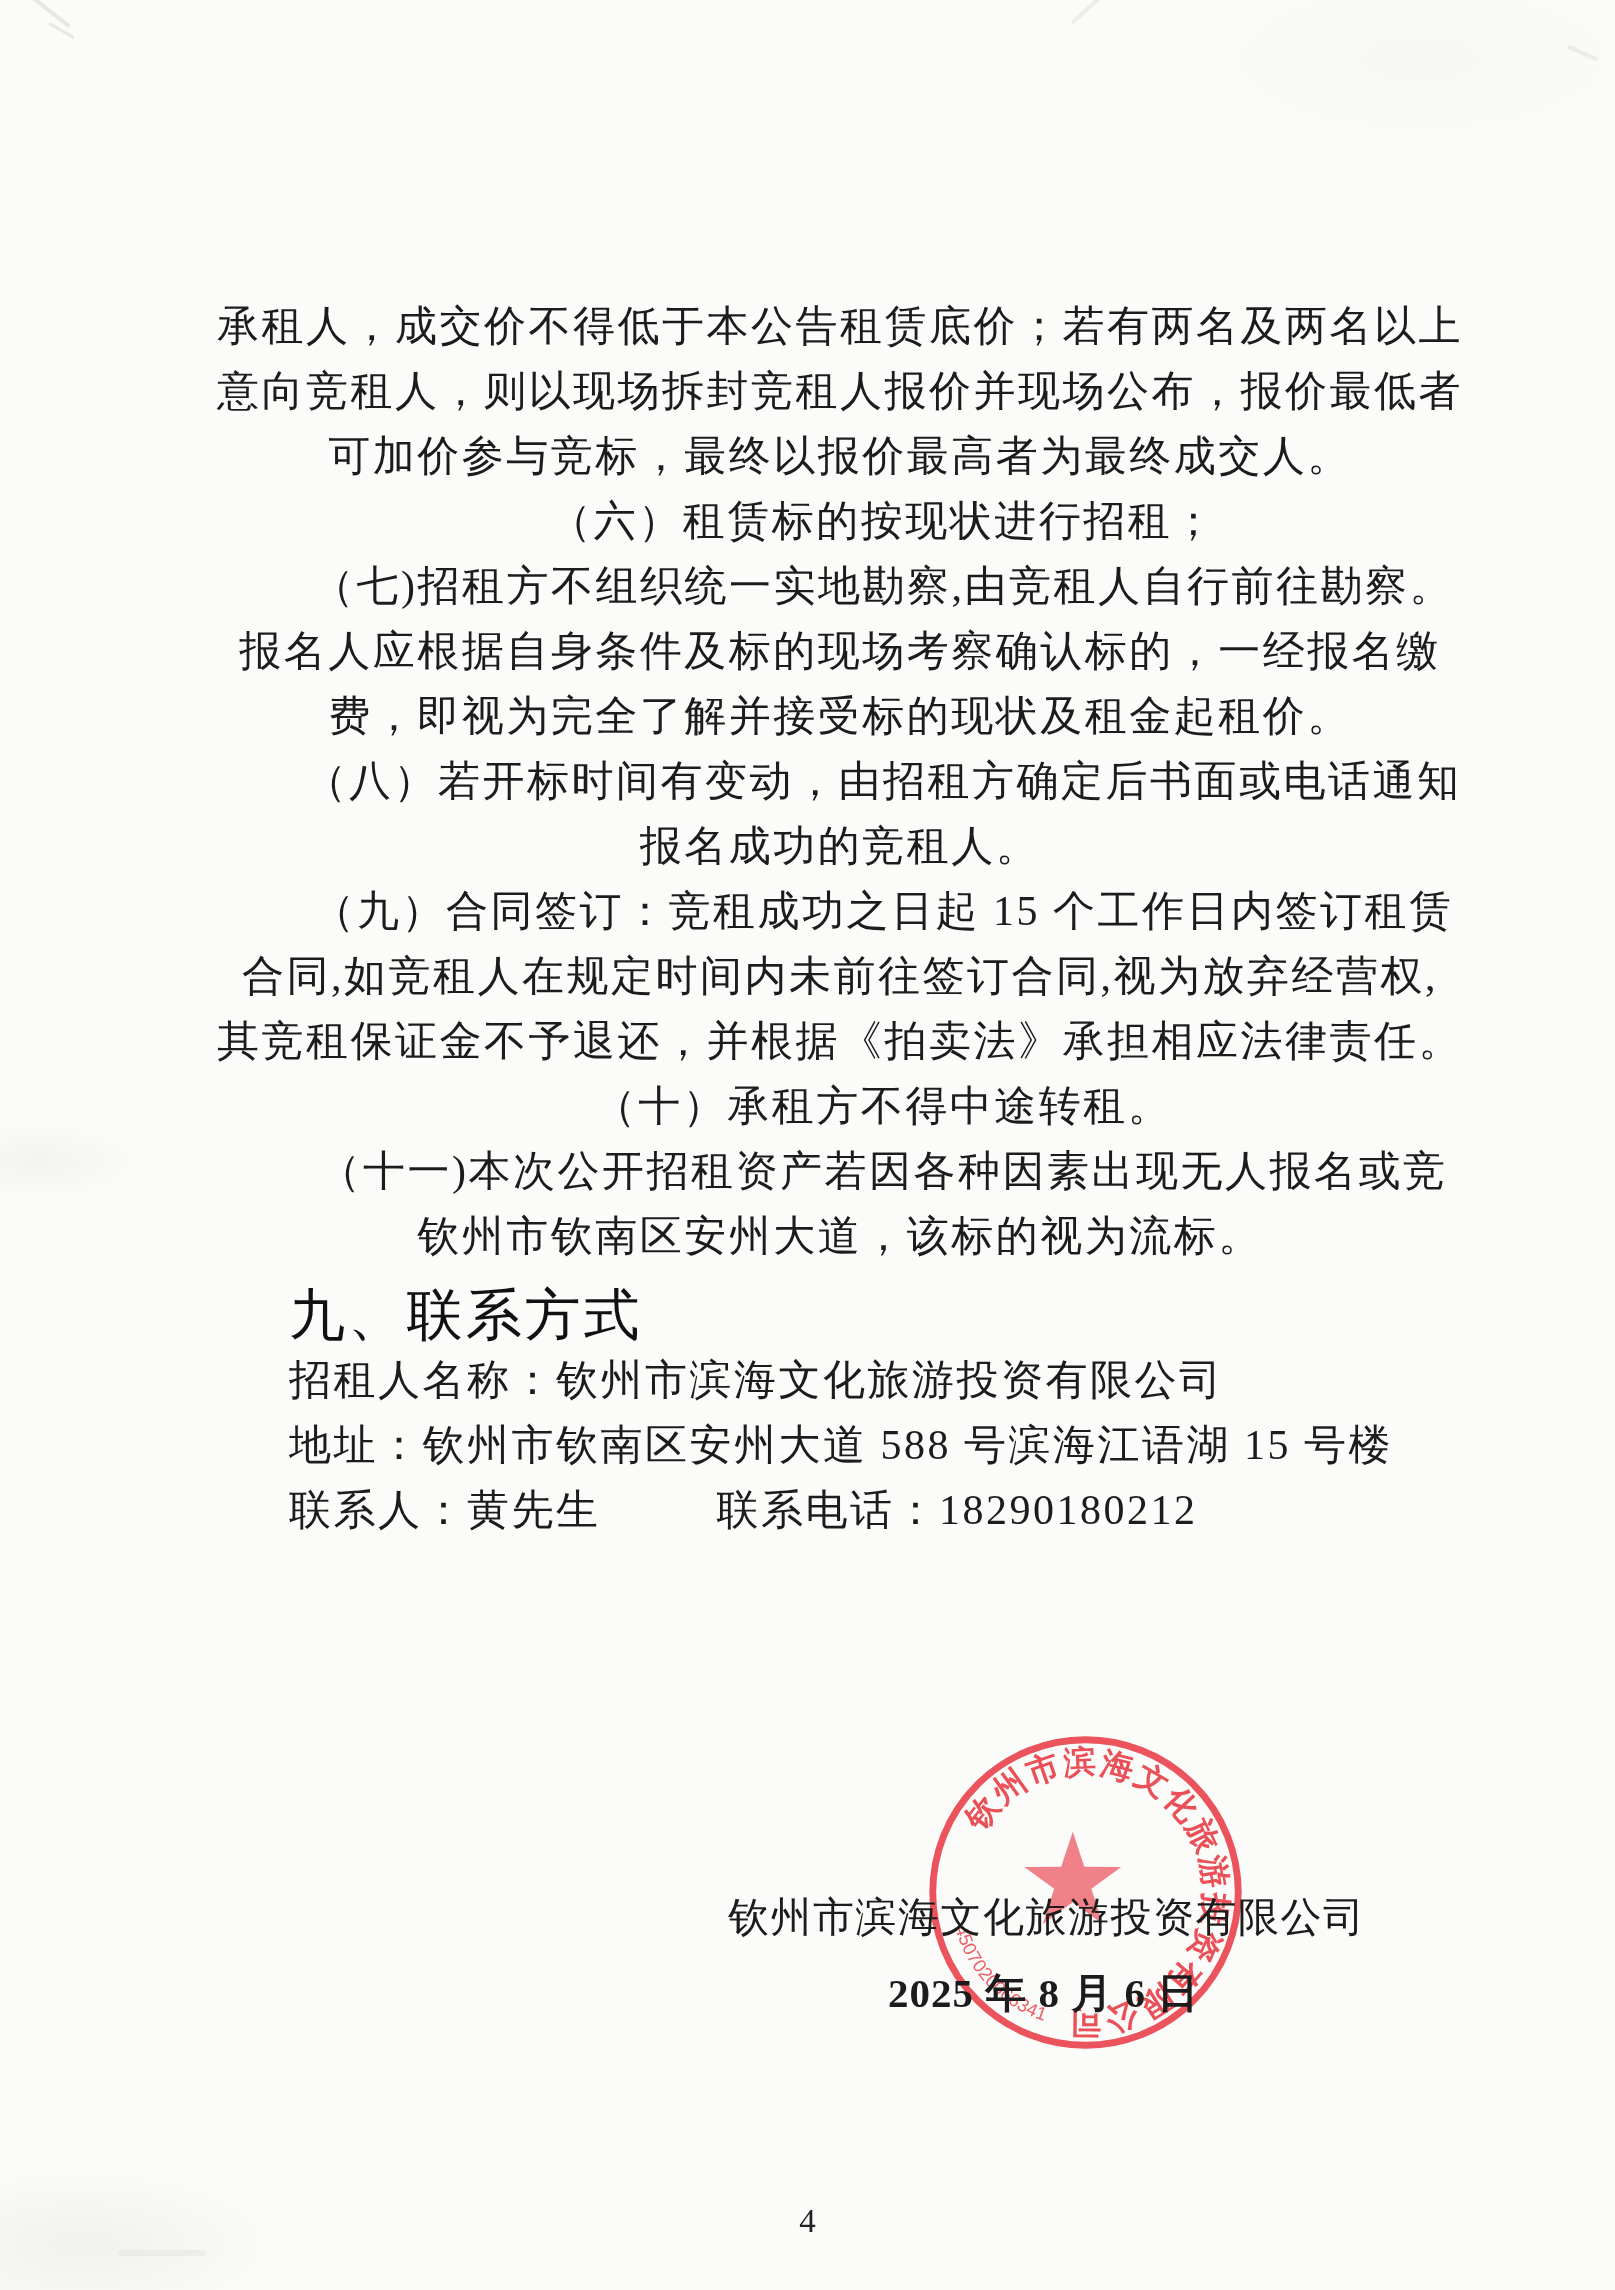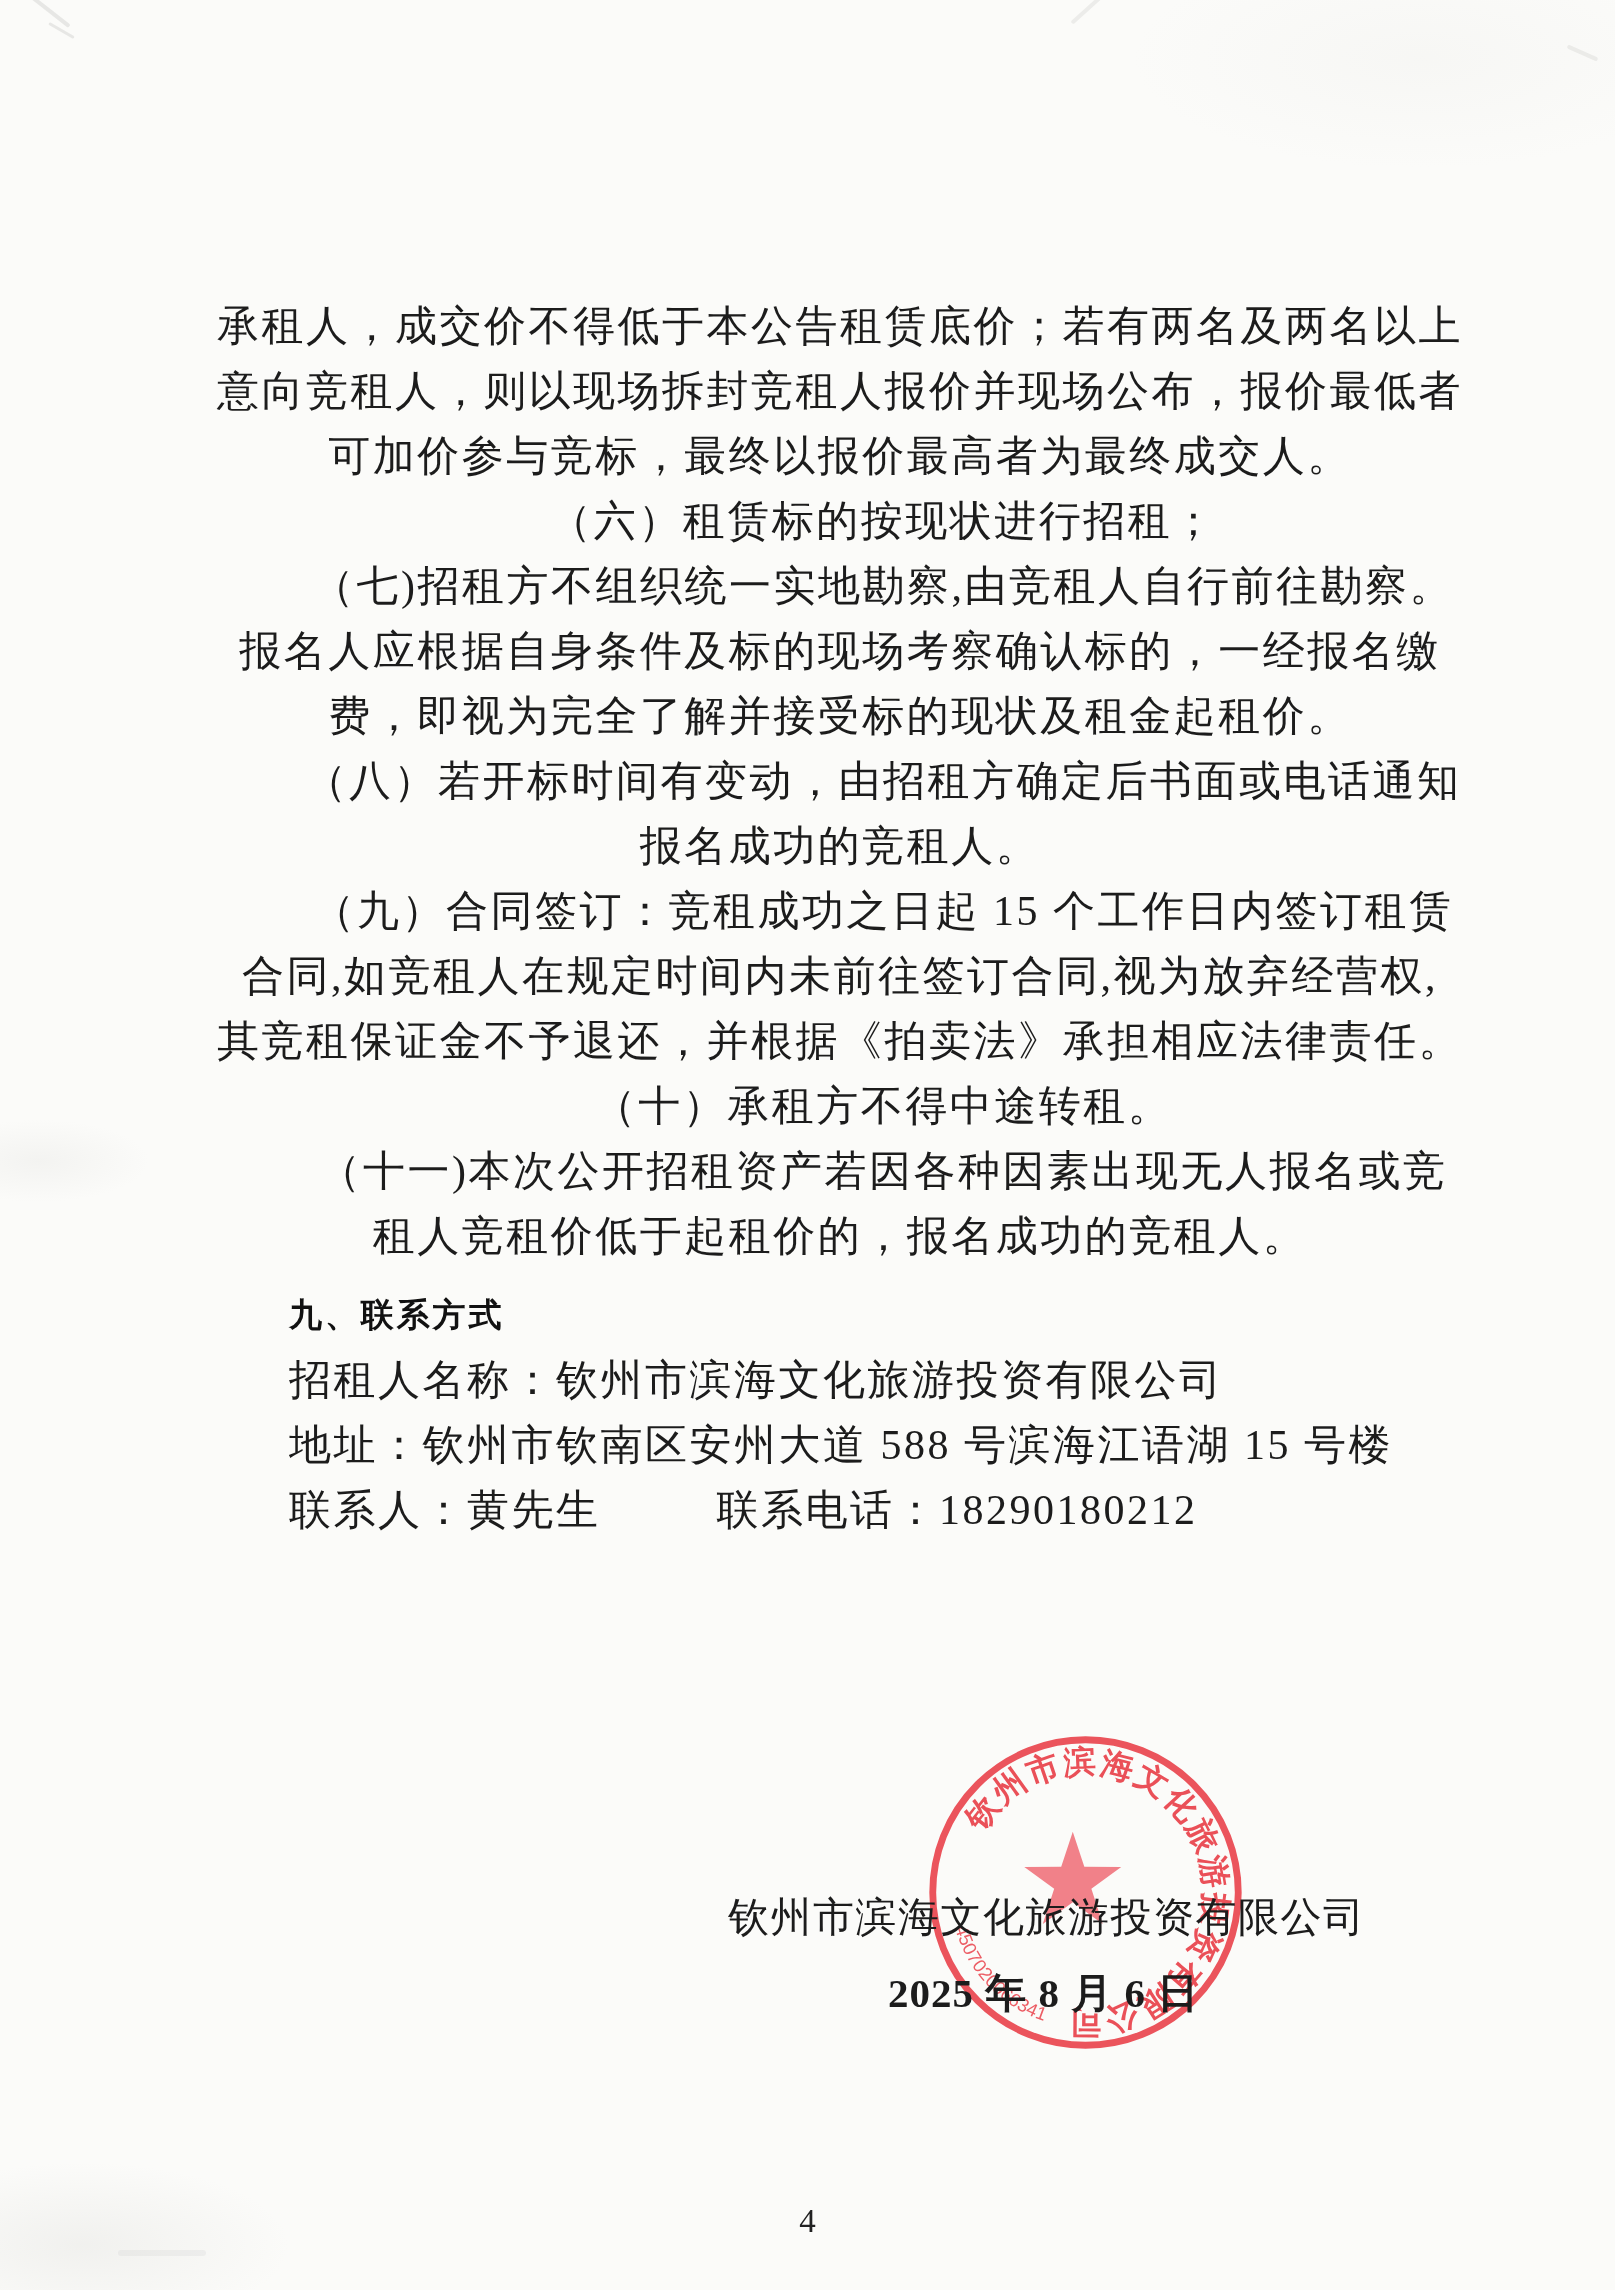--- a/index.html
+++ b/index.html
@@ -32,21 +32,21 @@
   .line{
     height:65px;line-height:65px;
     font-size:42px;letter-spacing:2.5px;
     white-space:nowrap;
     text-align:center;
   }
   .indent{padding-left:86px;}
   .heading{
     margin-top:11.8px;height:67px;line-height:67px;
     font-family:"Liberation Sans","DejaVu Sans",sans-serif;
-    font-weight:bold;font-size:33px;letter-spacing:2.9px;
+    font-weight:normal;font-size:56px;letter-spacing:2.9px;
     padding-left:86px;color:#111;
   }
   .contact-line{
     height:65px;line-height:65px;font-size:42px;letter-spacing:2.5px;
     padding-left:86px;white-space:nowrap;
   }
   .contact-spacer{display:inline-block;width:116px;}
 
   #signature{
     position:absolute;left:728px;top:1890px;
@@ -102,21 +102,21 @@
     <div class="line indent">（七)招租方不组织统一实地勘察,由竞租人自行前往勘察。</div>
     <div class="line">报名人应根据自身条件及标的现场考察确认标的，一经报名缴</div>
     <div class="line">费，即视为完全了解并接受标的现状及租金起租价。</div>
     <div class="line indent">（八）若开标时间有变动，由招租方确定后书面或电话通知</div>
     <div class="line">报名成功的竞租人。</div>
     <div class="line indent">（九）合同签订：竞租成功之日起 15 个工作日内签订租赁</div>
     <div class="line">合同,如竞租人在规定时间内未前往签订合同,视为放弃经营权,</div>
     <div class="line">其竞租保证金不予退还，并根据《拍卖法》承担相应法律责任。</div>
     <div class="line indent">（十）承租方不得中途转租。</div>
     <div class="line indent">（十一)本次公开招租资产若因各种因素出现无人报名或竞</div>
-    <div class="line">租人竞租价低于起租价的，报名成功的竞租人。</div>
+    <div class="line">钦州市钦南区安州大道，该标的视为流标。</div>
 
     <div class="heading">九、联系方式</div>
 
     <div class="contact-line">招租人名称：钦州市滨海文化旅游投资有限公司</div>
     <div class="contact-line">地址：钦州市钦南区安州大道 588 号滨海江语湖 15 号楼</div>
     <div class="contact-line"><span>联系人：黄先生</span><span class="contact-spacer"></span><span>联系电话：18290180212</span></div>
   </div>
 
   <div id="signature">钦州市滨海文化旅游投资有限公司</div>
   <div id="docdate">2025 年 8 月 6 日</div>

